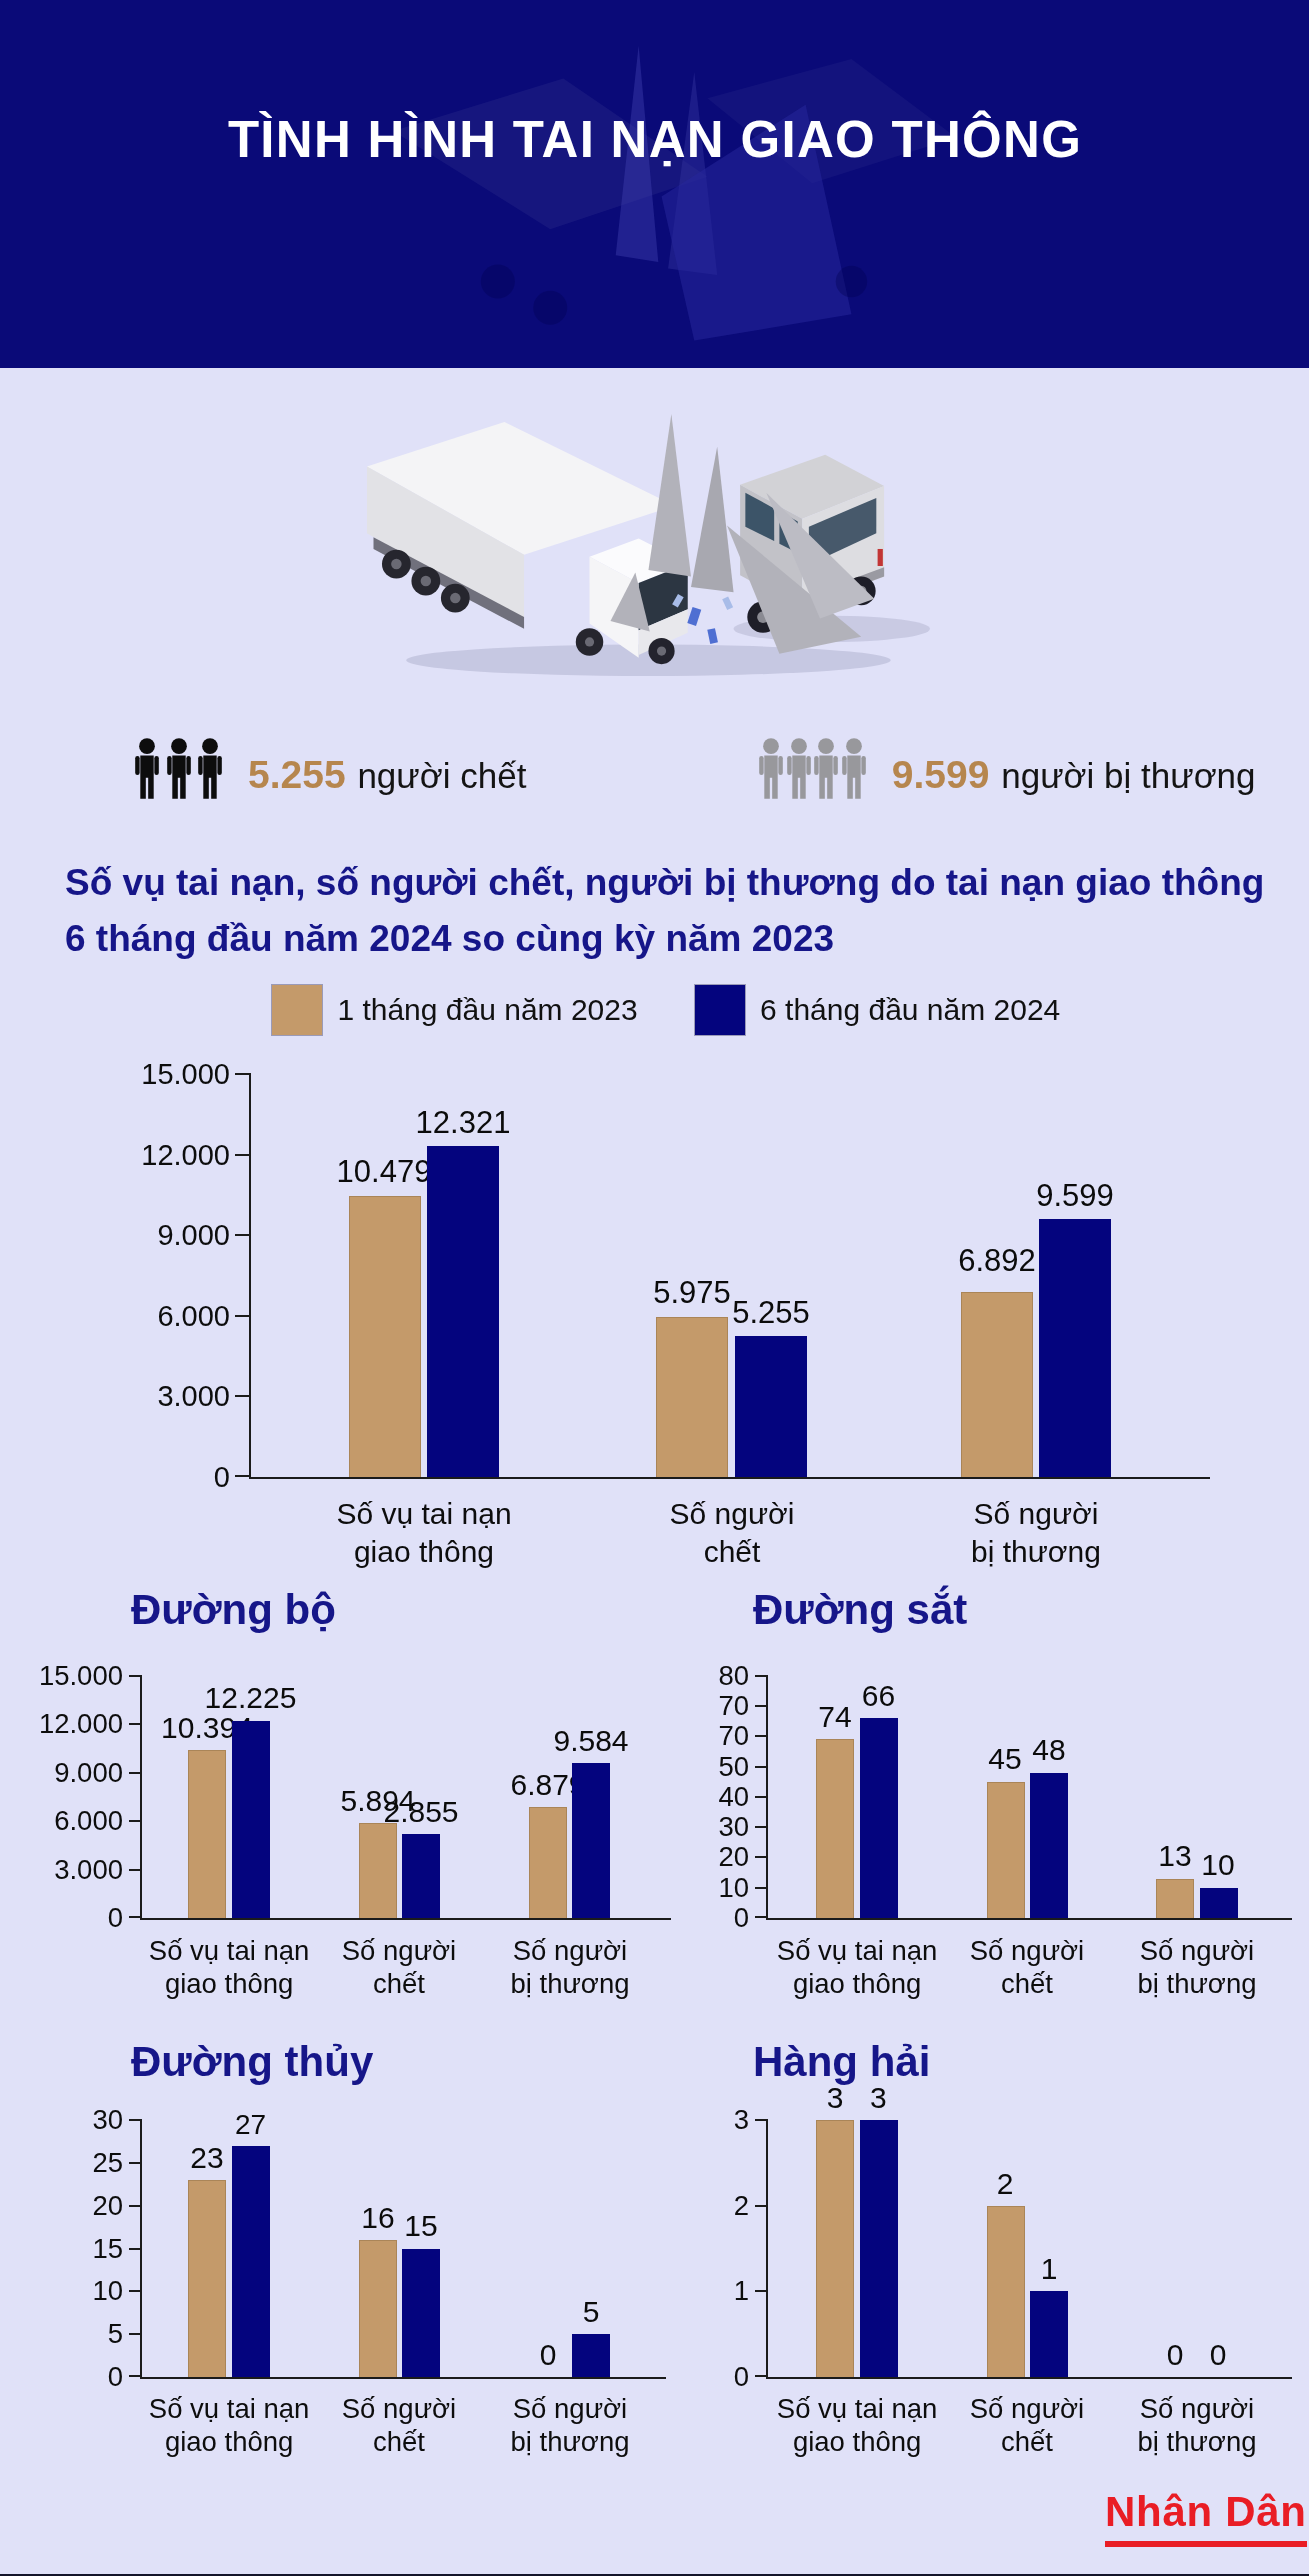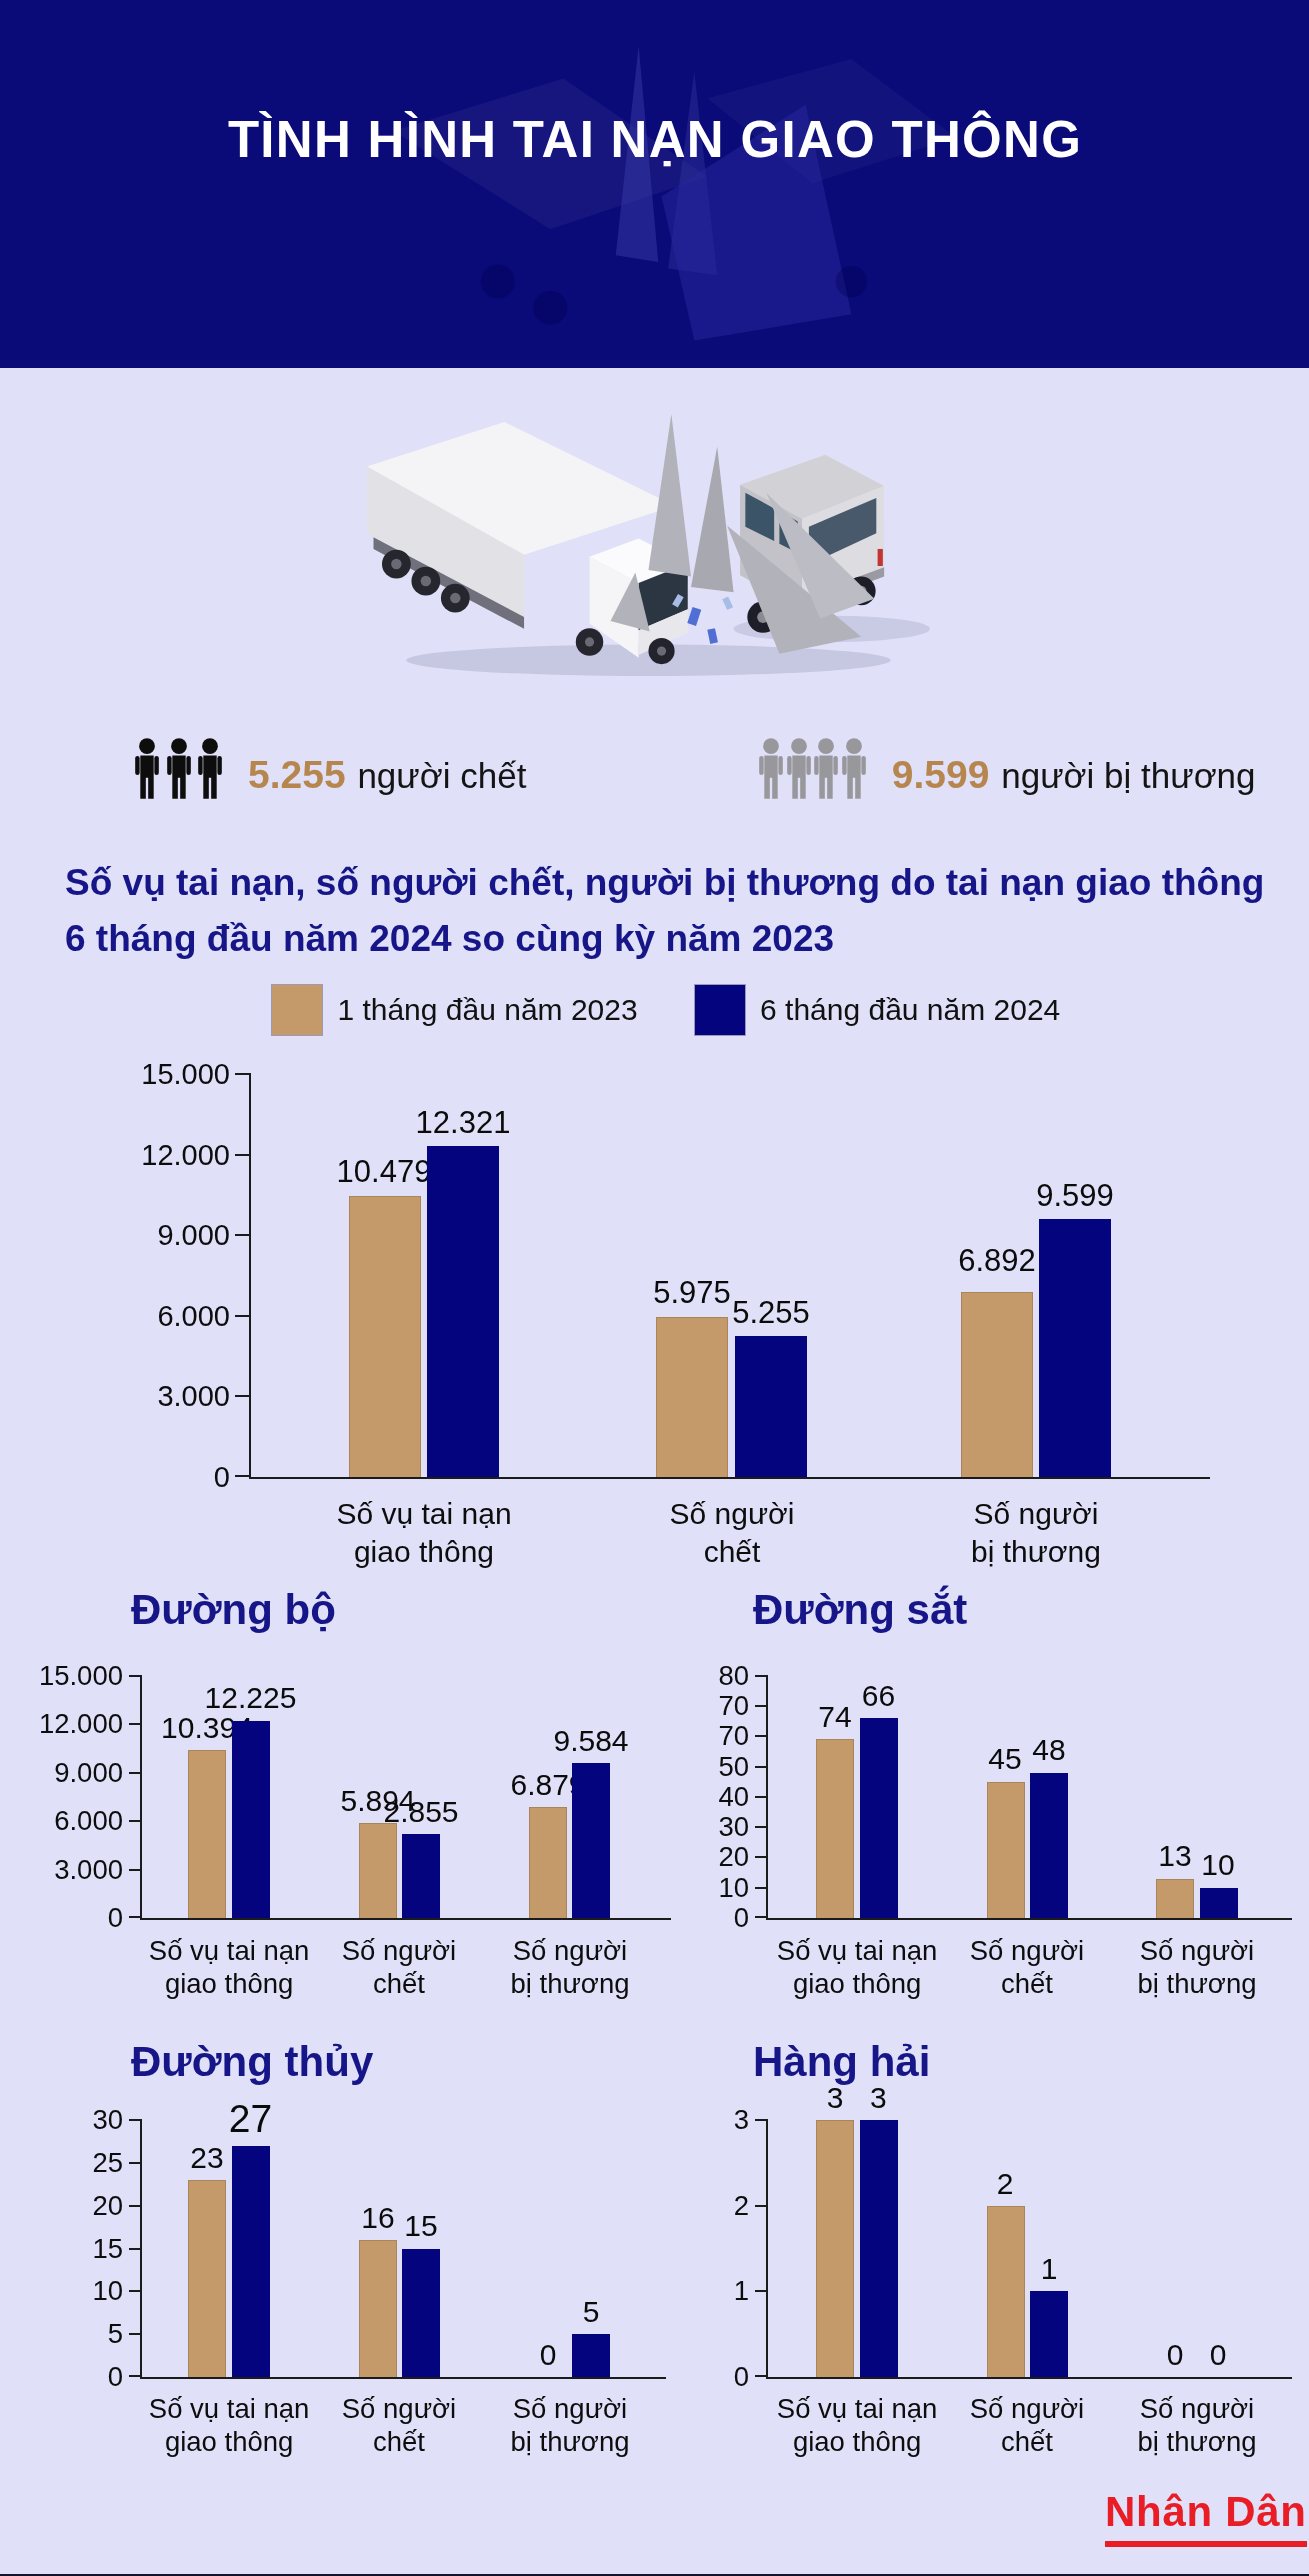--- a/index.html
+++ b/index.html
@@ -300,21 +300,21 @@
         <div class="tick-label" style="left: -117px; width: 98px; bottom: 198px; font-size: 27.5px; line-height: 32px;">25</div>
         <div class="tick-mark" style="left: -13px; width: 13px; bottom: 213px;"></div>
         <div class="tick-label" style="left: -117px; width: 98px; bottom: 241px; font-size: 27.5px; line-height: 32px;">30</div>
         <div class="tick-mark" style="left: -13px; width: 13px; bottom: 256px;"></div>
         <div class="bar s0" style="left: 46px; width: 38px; height: 197px;"></div>
         <div class="val-label" style="left: -33px; bottom: 202px; font-size: 30px;">23</div>
         <div class="bar s0" style="left: 217px; width: 38px; height: 137px;"></div>
         <div class="val-label" style="left: 138px; bottom: 142px; font-size: 30px;">16</div>
         <div class="val-label" style="left: 308px; bottom: 5.2px; font-size: 30px;">0</div>
         <div class="bar s1" style="left: 90px; width: 38px; height: 231px;"></div>
-        <div class="val-label" style="left: 10.5px; bottom: 236px; font-size: 39px;">27</div>
+        <div class="val-label" style="left: 10.5px; bottom: 236px; font-size: 28px;">27</div>
         <div class="bar s1" style="left: 260px; width: 38px; height: 128px;"></div>
         <div class="val-label" style="left: 181px; bottom: 134px; font-size: 30px;">15</div>
         <div class="bar s1" style="left: 430px; width: 38px; height: 43px;"></div>
         <div class="val-label" style="left: 351px; bottom: 48px; font-size: 30px;">5</div>
         <div class="cat-label" style="left: -7.9px; top: 272px; width: 190px; font-size: 27.5px; line-height: 33px;">Số vụ tai nạn
 giao thông</div>
         <div class="cat-label" style="left: 162px; top: 272px; width: 190px; font-size: 27.5px; line-height: 33px;">Số người
 chết</div>
         <div class="cat-label" style="left: 333px; top: 272px; width: 190px; font-size: 27.5px; line-height: 33px;">Số người
 bị thương</div>

